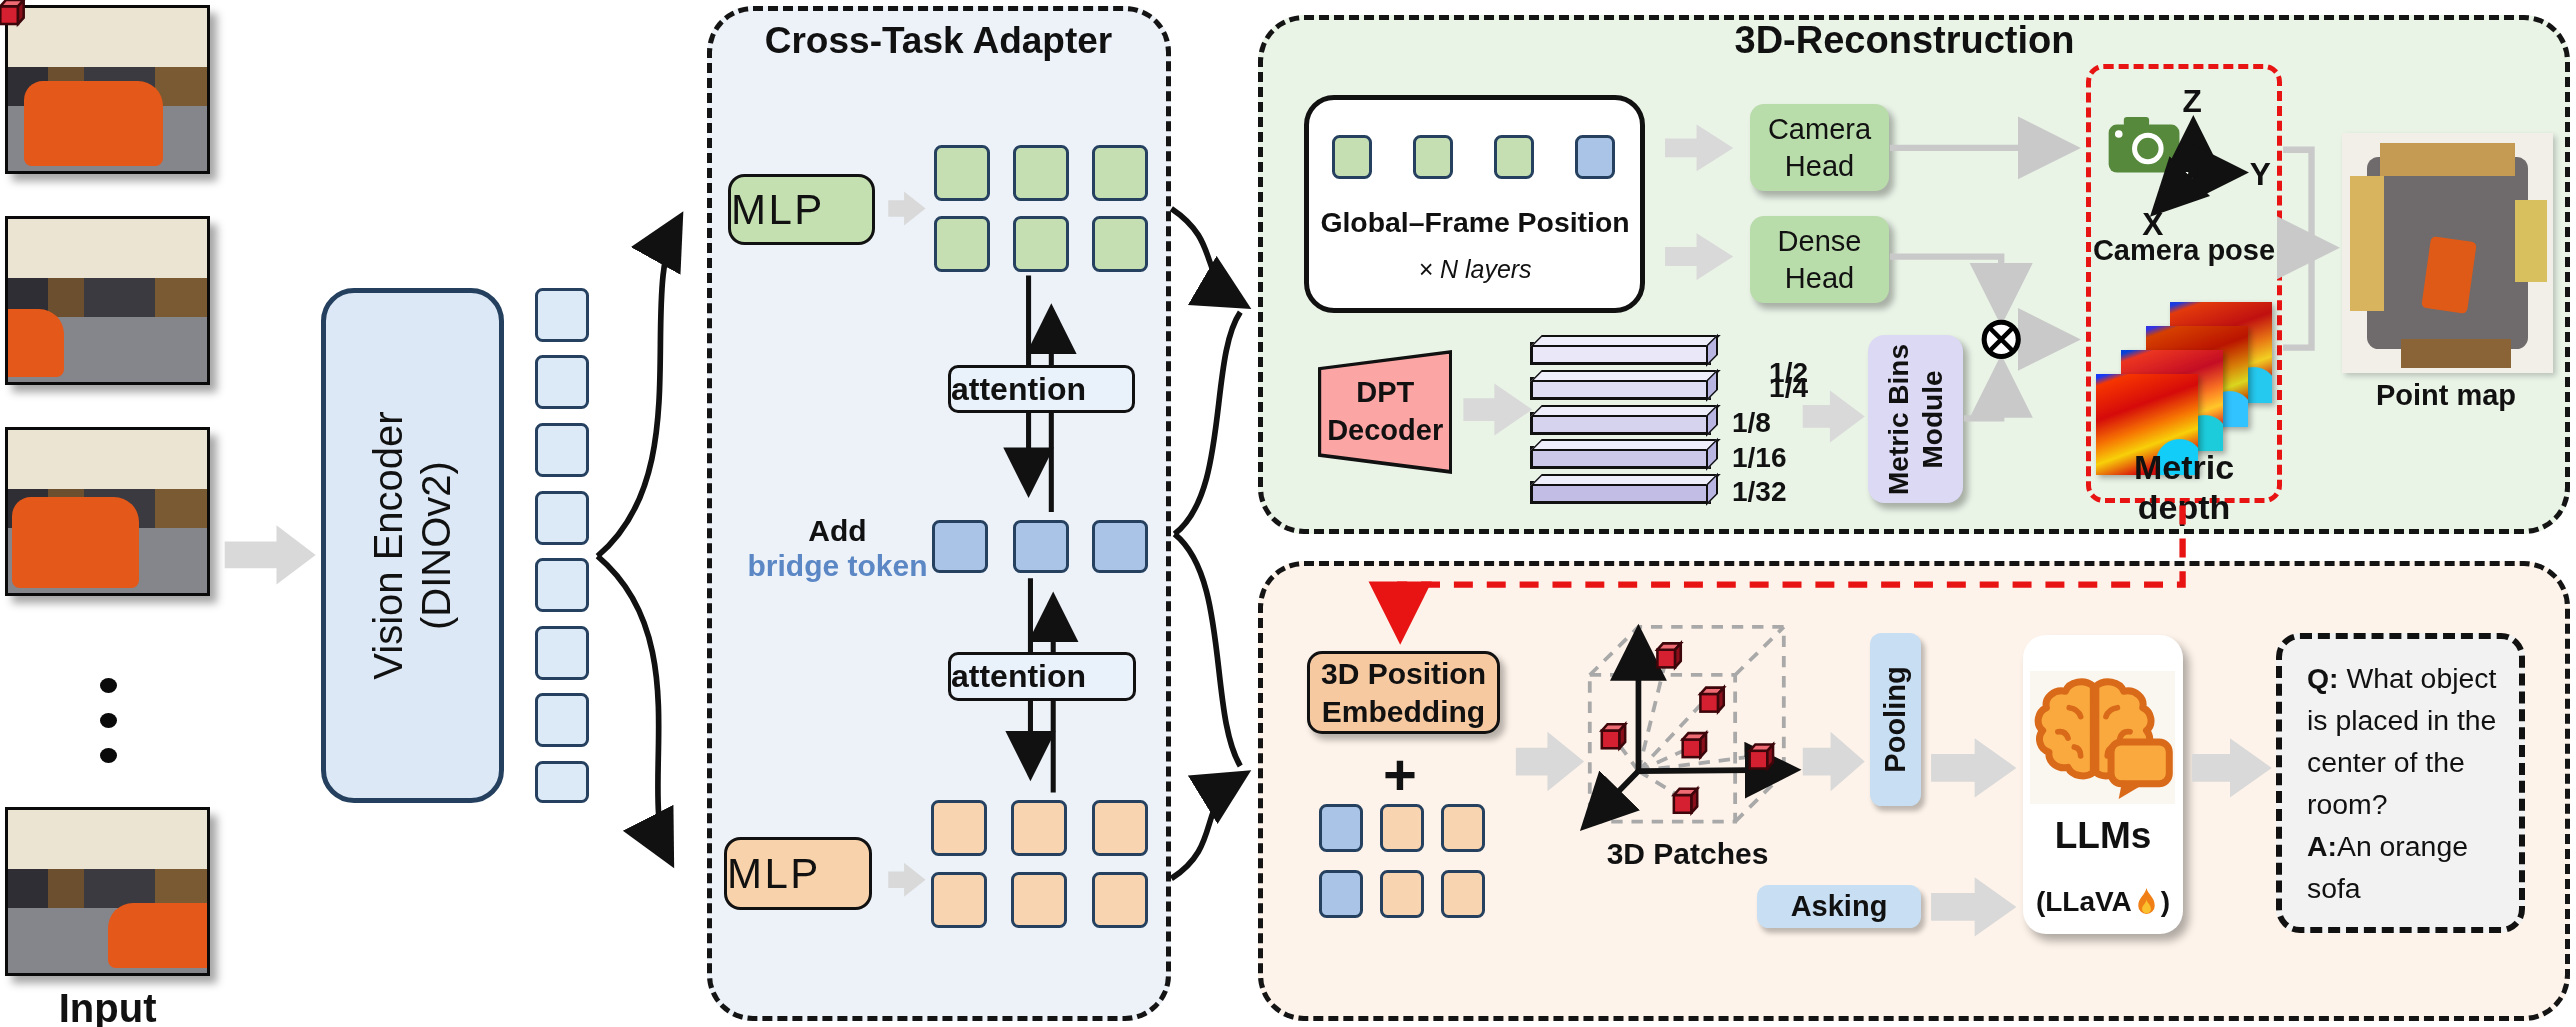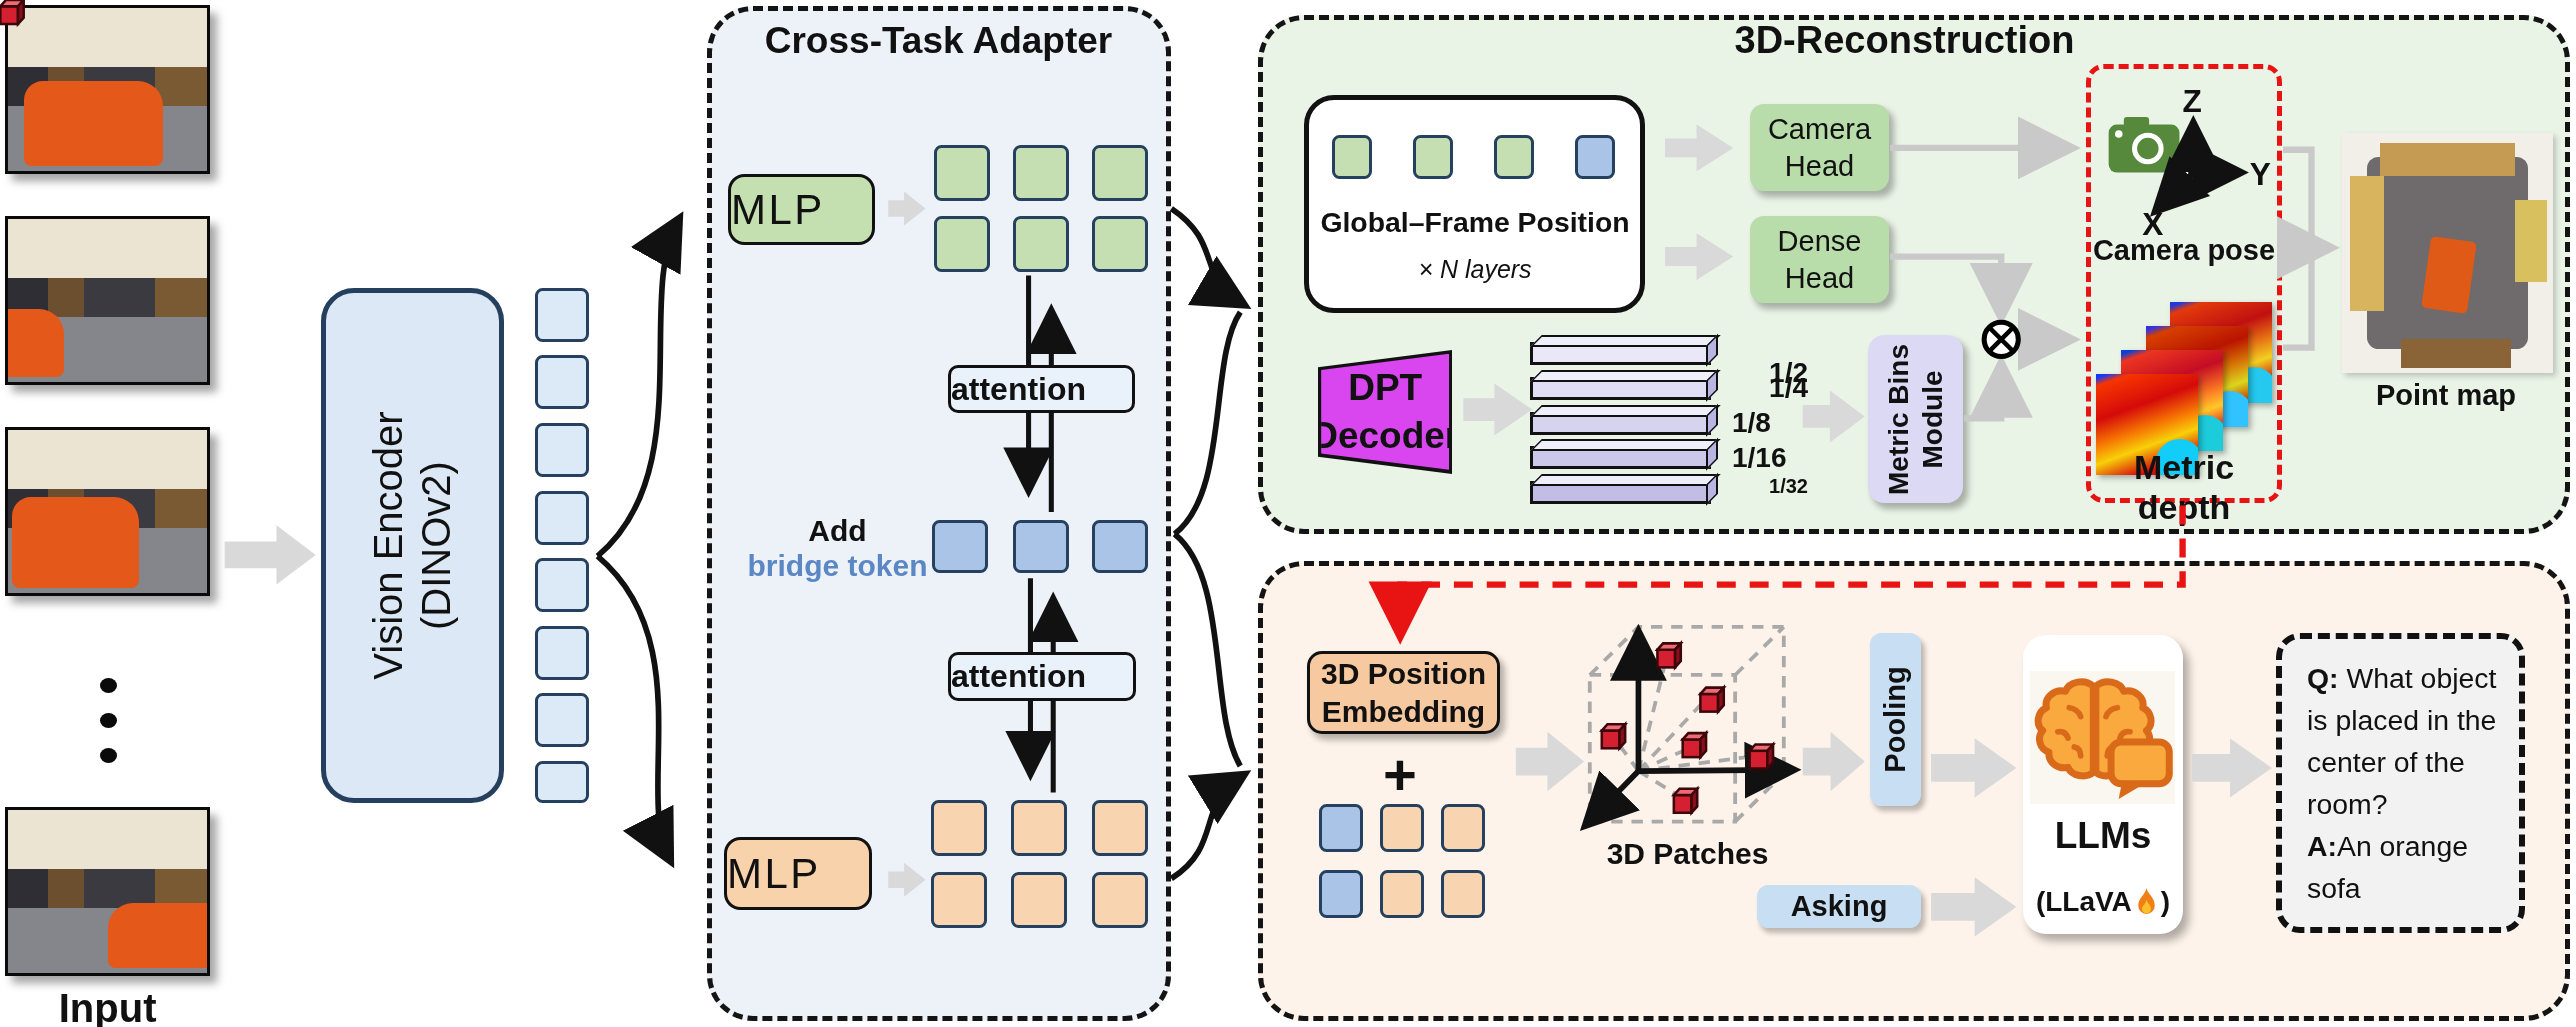--- a/index.html
+++ b/index.html
@@ -42,24 +42,24 @@
       radial-gradient(circle at 82% 88%, #25c8ee 0 19%, rgba(0,0,0,0) 20%),
       linear-gradient(160deg,#1b3ae0 0 3%, #e23a0c 9%, #c01010 34%, #e87714 52%, #f2cf22 66%, #c21212 84%, #981010 100%)}
   .bar{position:absolute;left:1530px;width:181px;height:23px;border:3.2px solid #111}
   .bar::before{content:"";position:absolute;left:2.5px;top:-10px;width:100%;height:7.6px;background:#efeefb;
                border:2.5px solid #111;transform:skewX(-45deg)}
   .bar::after{content:"";position:absolute;right:-10px;top:-5px;width:7.6px;height:100%;background:#b9b5e2;
               border:2.5px solid #111;transform:skewY(-45deg)}
   .qa-line{font-size:28.4px;line-height:42px;white-space:nowrap}
   .trapz-out{position:absolute;left:1318px;top:350px;width:134px;height:124px;background:#111;
              clip-path:polygon(0 14%,100% 0,100% 100%,0 86%)}
-  .trapz-in{position:absolute;left:3.2px;top:3.8px;width:128px;height:116px;background:#d946ef;
+  .trapz-in{position:absolute;left:3.2px;top:3.8px;width:128px;height:116px;background:#fca5a5;
             clip-path:polygon(0 14%,100% 0,100% 100%,0 86%);
             display:flex;flex-direction:column;align-items:center;justify-content:center;
-            font-weight:bold;font-size:37px;line-height:1.3}
+            font-weight:bold;font-size:29px;line-height:1.3}
   .pmap{position:absolute;left:2342px;top:133px;width:211px;height:240px;background:#f2efe8;box-shadow:2.5px 3.2px 5.7px rgba(0,0,0,.2)}
   .pm-carpet{position:absolute;left:12%;top:10%;width:76%;height:80%;background:#6f6a6b;border-radius:11.4px}
   .pm-desk-t{position:absolute;left:18%;top:4%;width:64%;height:14%;background:#c59a52}
   .pm-desk-l{position:absolute;left:4%;top:18%;width:16%;height:56%;background:#d8b45e}
   .pm-desk-r{position:absolute;right:3%;top:28%;width:15%;height:34%;background:#d8c05e}
   .pm-desk-b{position:absolute;left:28%;bottom:2%;width:52%;height:12%;background:#8a6436}
   .pm-sofa{position:absolute;left:40%;top:44%;width:22%;height:30%;background:#e05a17;border-radius:5px;transform:rotate(8deg)}
   .white{background:#fff}
 </style>
 </head>
@@ -187,21 +187,21 @@
 
   <div class="bar" style="top:342px;background:#e9e7f8"></div>
   <div class="bar" style="top:377px;background:#e0def4"></div>
   <div class="bar" style="top:412px;background:#d6d3ef"></div>
   <div class="bar" style="top:446px;background:#cbc8ea"></div>
   <div class="bar" style="top:481px;background:#c1bde5"></div>
   <div class="lbl b" style="left:1732px;top:356px;width:76px;font-size:28px;text-align:right">1/2</div>
   <div class="lbl b" style="left:1732px;top:371px;width:76px;font-size:28px;text-align:right">1/4</div>
   <div class="lbl b" style="left:1732px;top:406px;width:76px;font-size:28px;text-align:left">1/8</div>
   <div class="lbl b" style="left:1732px;top:441px;width:76px;font-size:28px;text-align:left">1/16</div>
-  <div class="lbl b" style="left:1732px;top:475px;width:76px;font-size:20px;text-align:right">1/32</div>
+  <div class="lbl b" style="left:1732px;top:475px;width:76px;font-size:28px;text-align:left">1/32</div>
 
   <div class="abs" style="left:1868px;top:335px;width:95px;height:168px;background:#dcd9f5;border-radius:16.4px;
        box-shadow:4.4px 5.7px 6.3px rgba(0,0,0,.28)"></div>
   <div class="lbl b" style="left:1831px;top:372px;width:168px;height:95px;transform:rotate(-90deg);
        font-size:28px;display:flex;flex-direction:column;justify-content:center">
     <span>Metric Bins</span>
     <span>Module</span>
   </div>
 
   <div class="abs" style="left:2086px;top:64px;width:196px;height:439px;border:5px dashed #e81313;border-radius:17.7px"></div>

